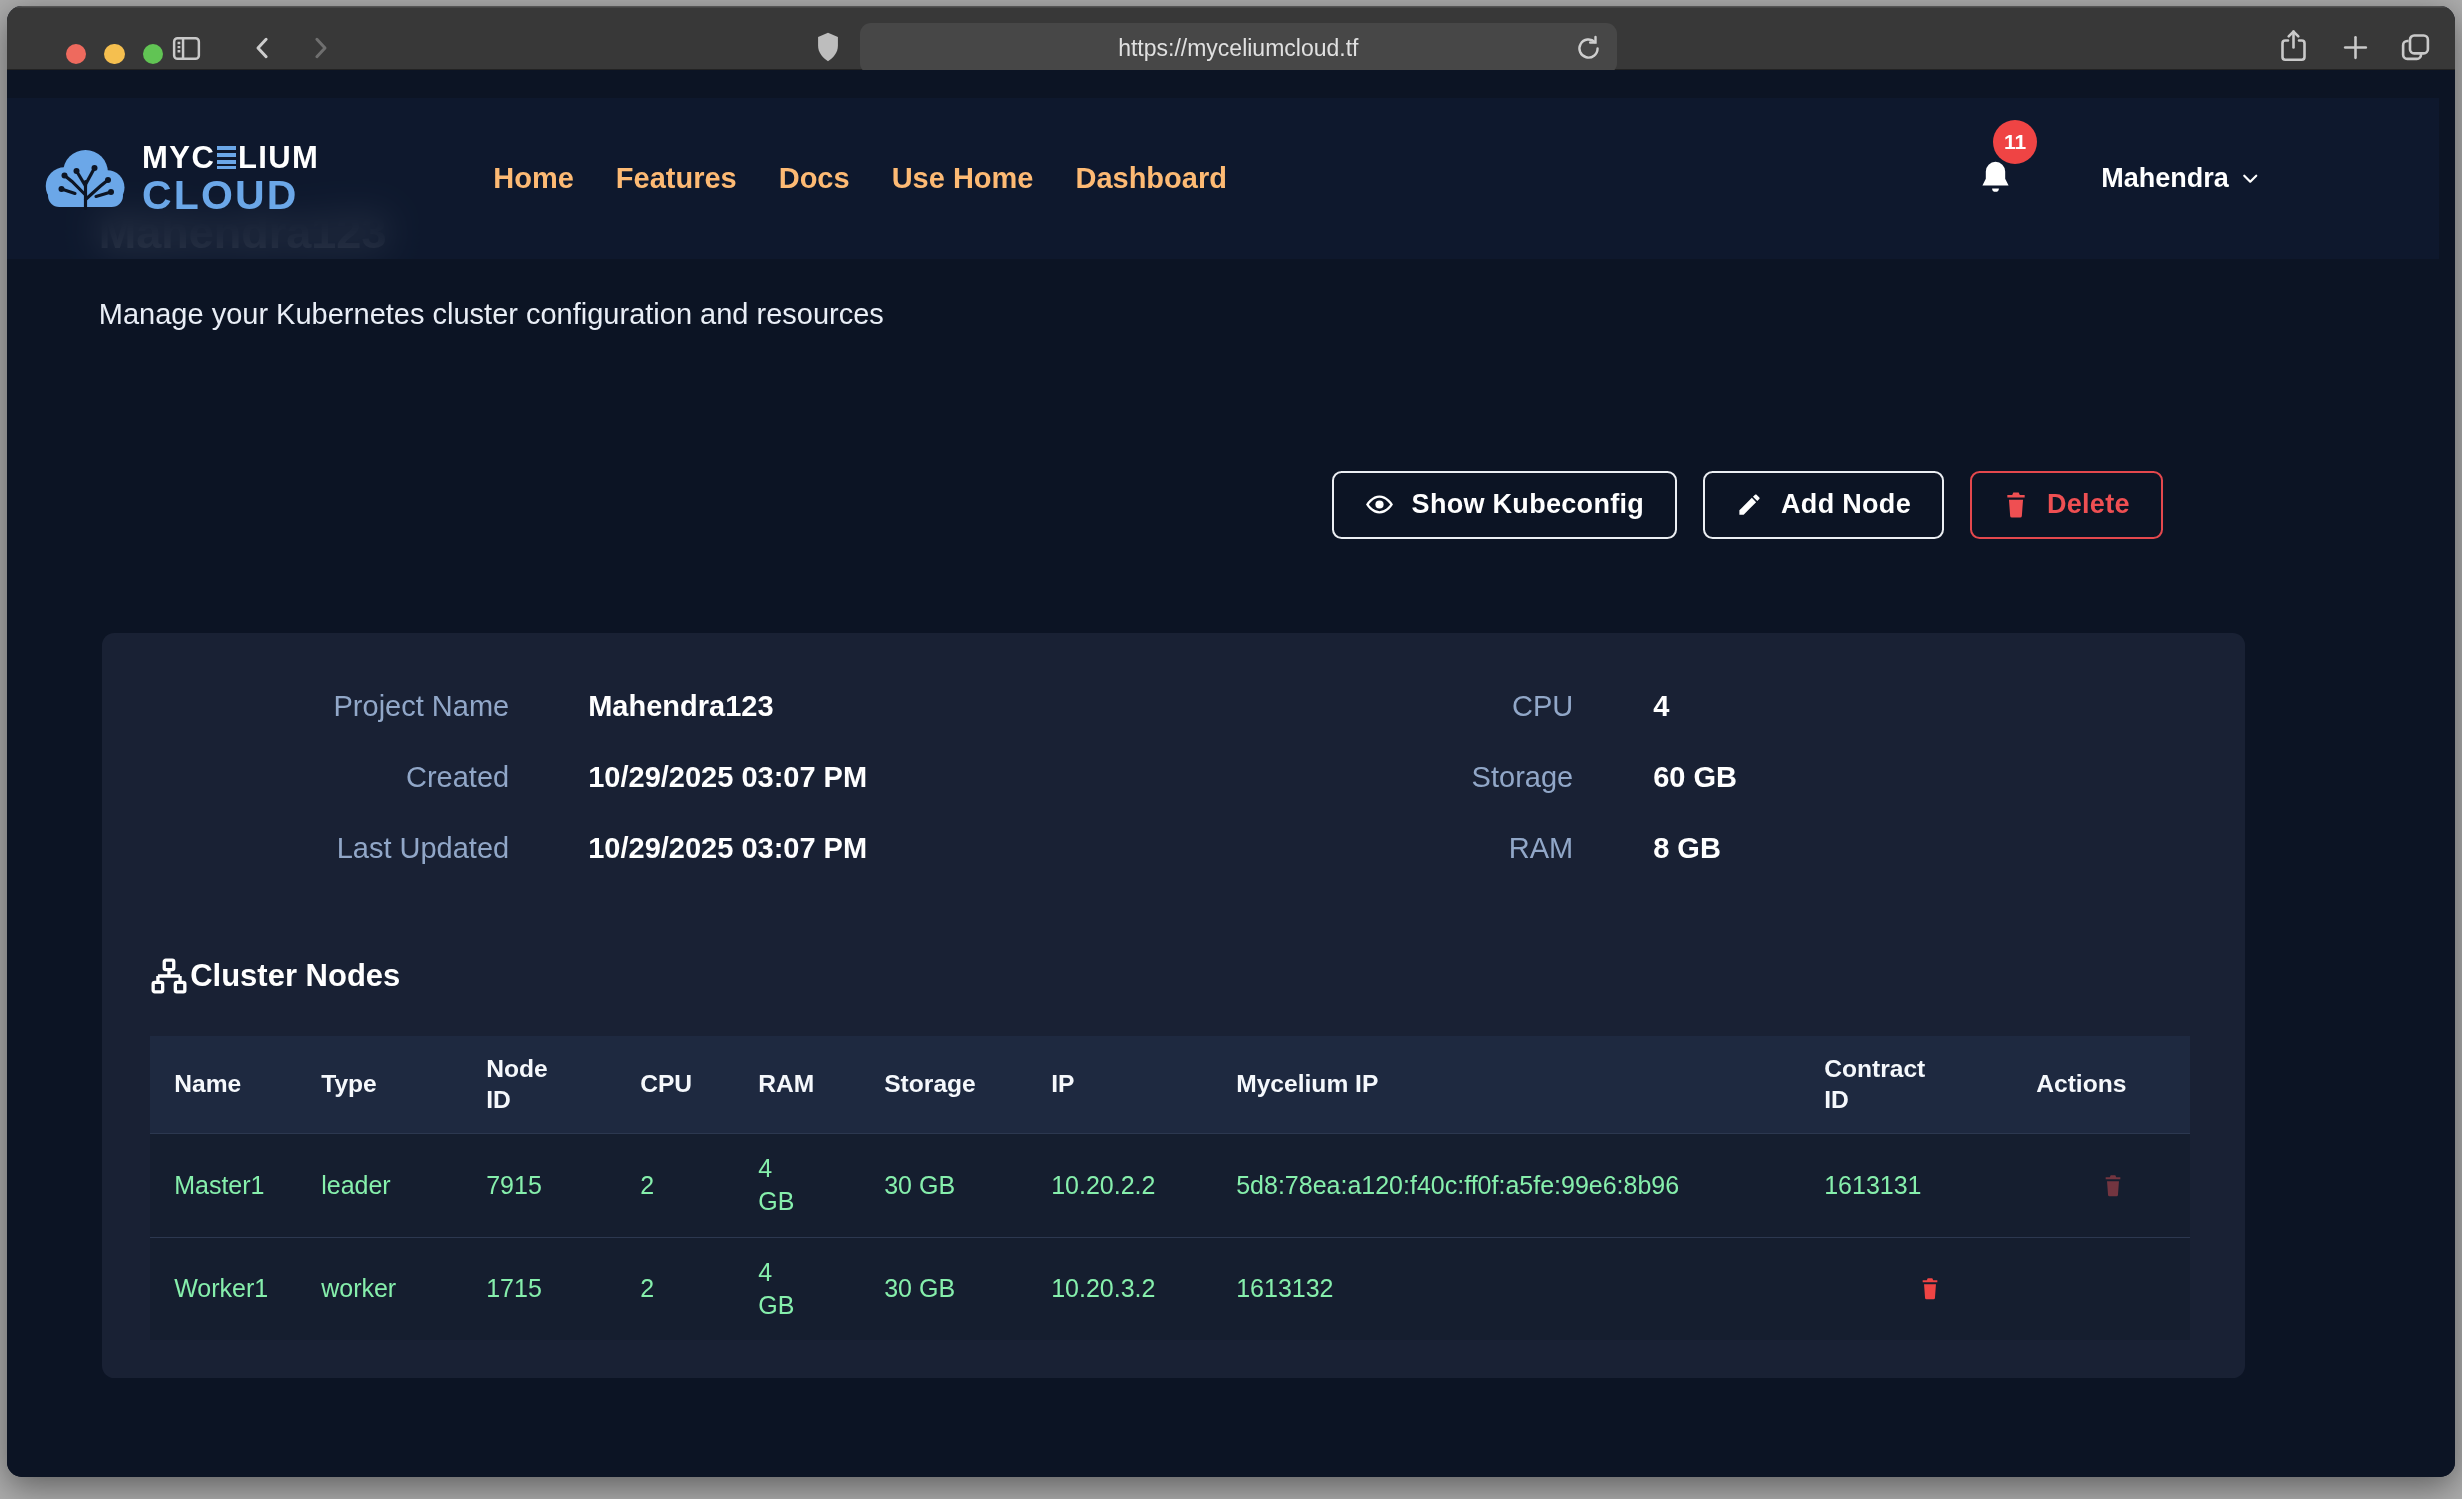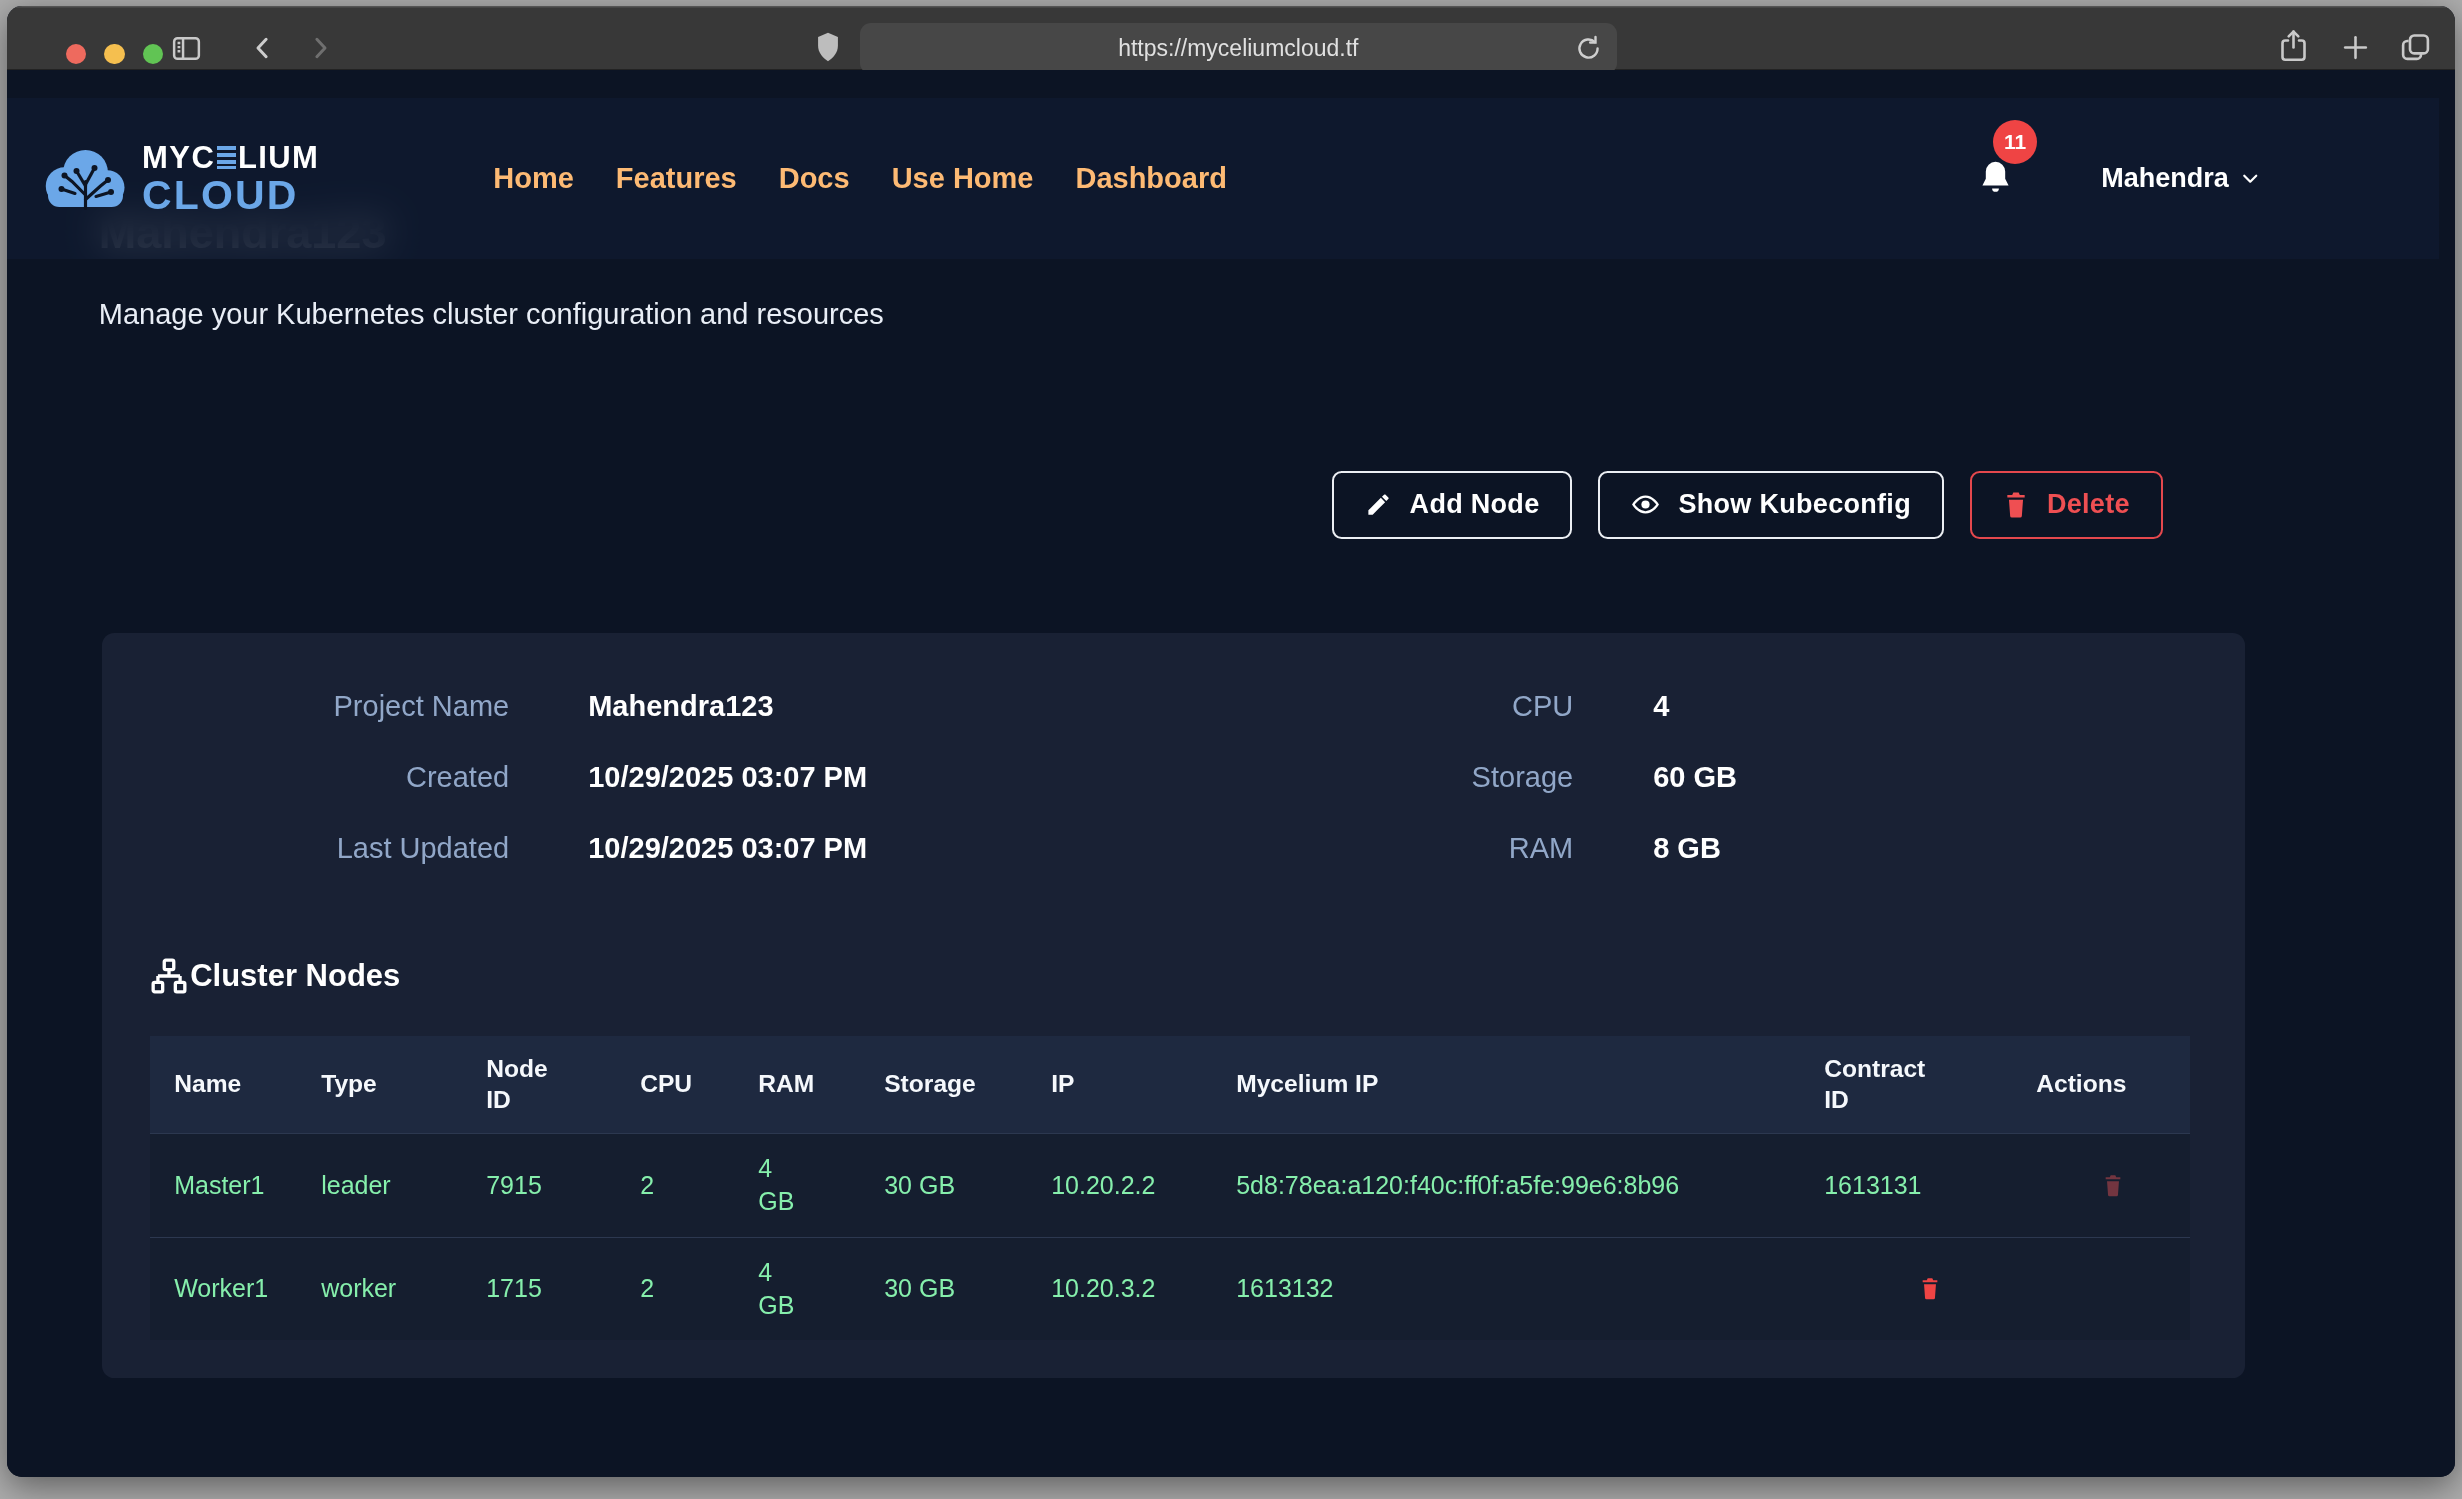--- a/index.html
+++ b/index.html
@@ -220,31 +220,31 @@
         </svg>
       </div>
     </div>
 
     <div class="content">
       <h1 class="page-title">Mahendra123</h1>
       <div class="subtitle">Manage your Kubernetes cluster configuration and resources</div>
 
       <div class="actions-row">
         <button class="btn">
-          <svg width="27" height="27" viewBox="0 0 24 24" fill="#fff">
-            <path d="M3 17.2V21h3.8L17.9 9.9l-3.8-3.8L3 17.2zM20.7 7.1c.4-.4.4-1 0-1.4l-2.4-2.4c-.4-.4-1-.4-1.4 0l-1.8 1.8 3.8 3.8 1.8-1.8z"></path>
-          </svg>
-          <span>Add Node</span>
-        </button>
-        <button class="btn">
           <svg width="29" height="29" viewBox="0 0 24 24" fill="none" stroke="#fff" stroke-width="2">
             <path d="M2 12s3.8-6.5 10-6.5S22 12 22 12s-3.8 6.5-10 6.5S2 12 2 12z"></path>
             <circle cx="12" cy="12" r="3.4" fill="#fff" stroke="none"></circle>
           </svg>
           <span>Show Kubeconfig</span>
+        </button>
+        <button class="btn">
+          <svg width="27" height="27" viewBox="0 0 24 24" fill="#fff">
+            <path d="M3 17.2V21h3.8L17.9 9.9l-3.8-3.8L3 17.2zM20.7 7.1c.4-.4.4-1 0-1.4l-2.4-2.4c-.4-.4-1-.4-1.4 0l-1.8 1.8 3.8 3.8 1.8-1.8z"></path>
+          </svg>
+          <span>Add Node</span>
         </button>
         <button class="btn danger">
           <svg width="26" height="29" viewBox="0 0 24 26" fill="#ef4f52">
             <path d="M5.5 8.5h13l-1.1 15a1.6 1.6 0 0 1-1.6 1.5H8.2a1.6 1.6 0 0 1-1.6-1.5l-1.1-15zM9.5 2h5l1 2.2H20v2.3H4V4.2h4.5l1-2.2z"></path>
           </svg>
           <span>Delete</span>
         </button>
       </div>
 
       <div class="panel">

